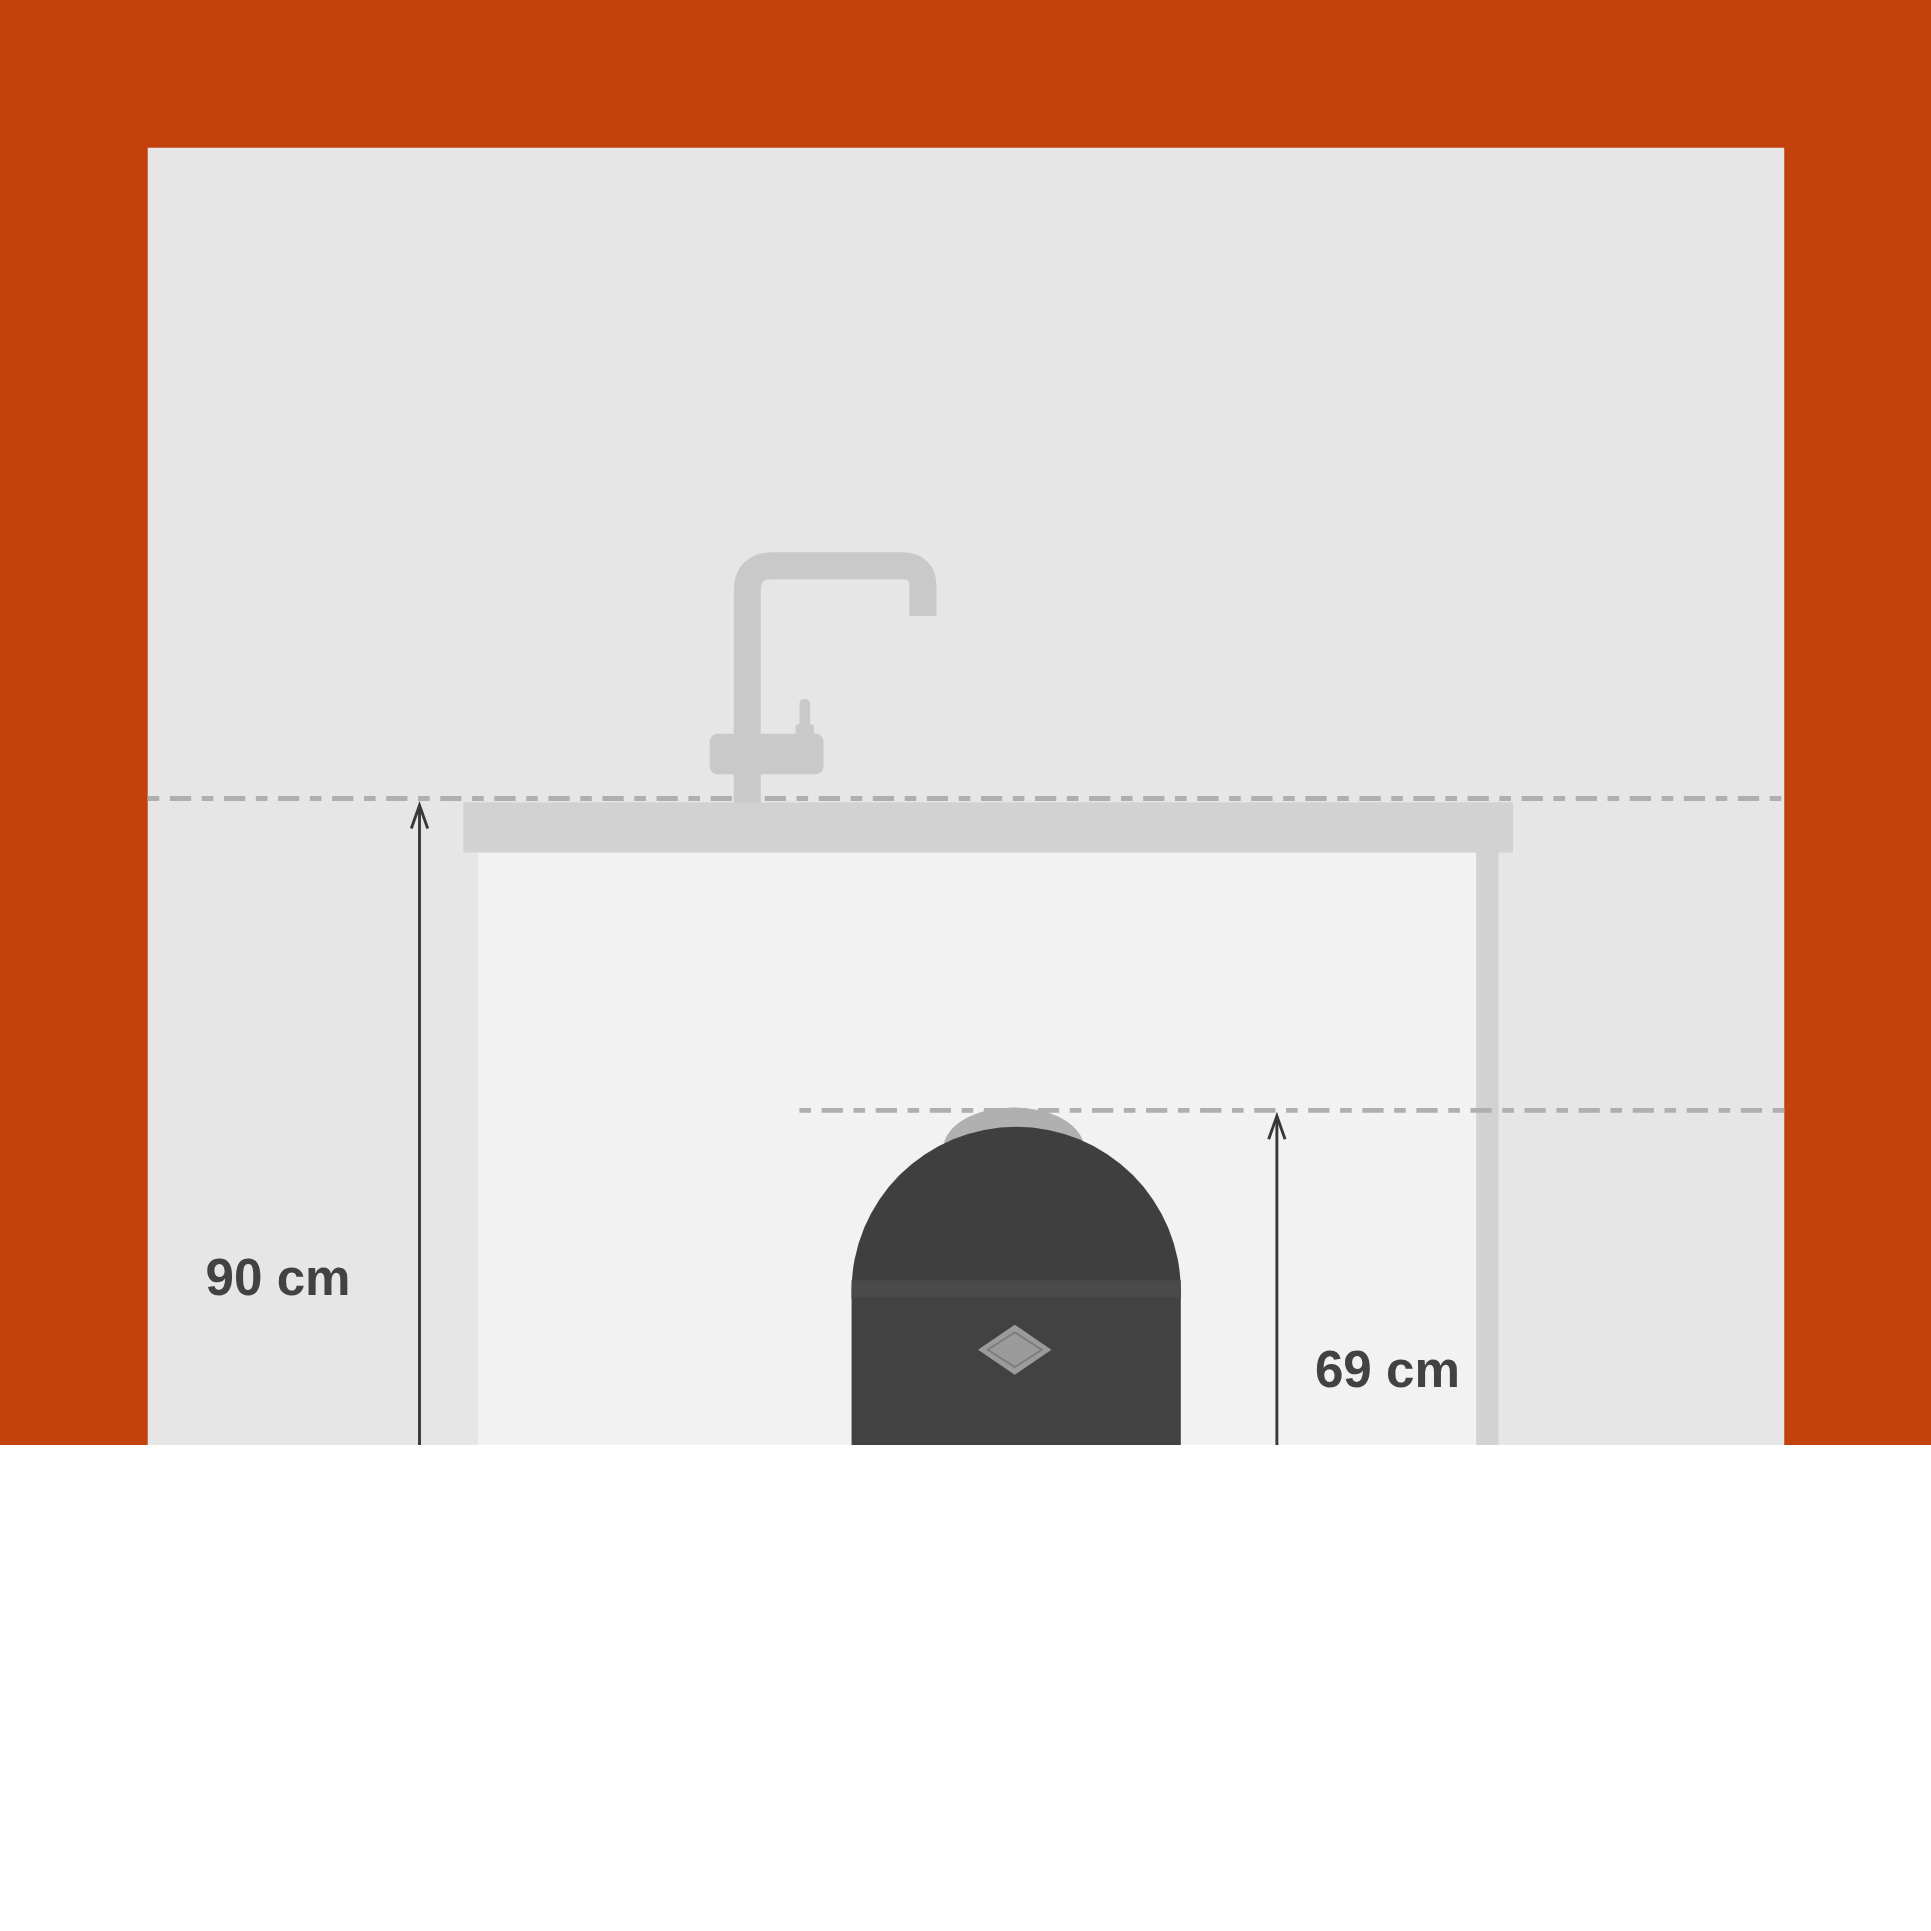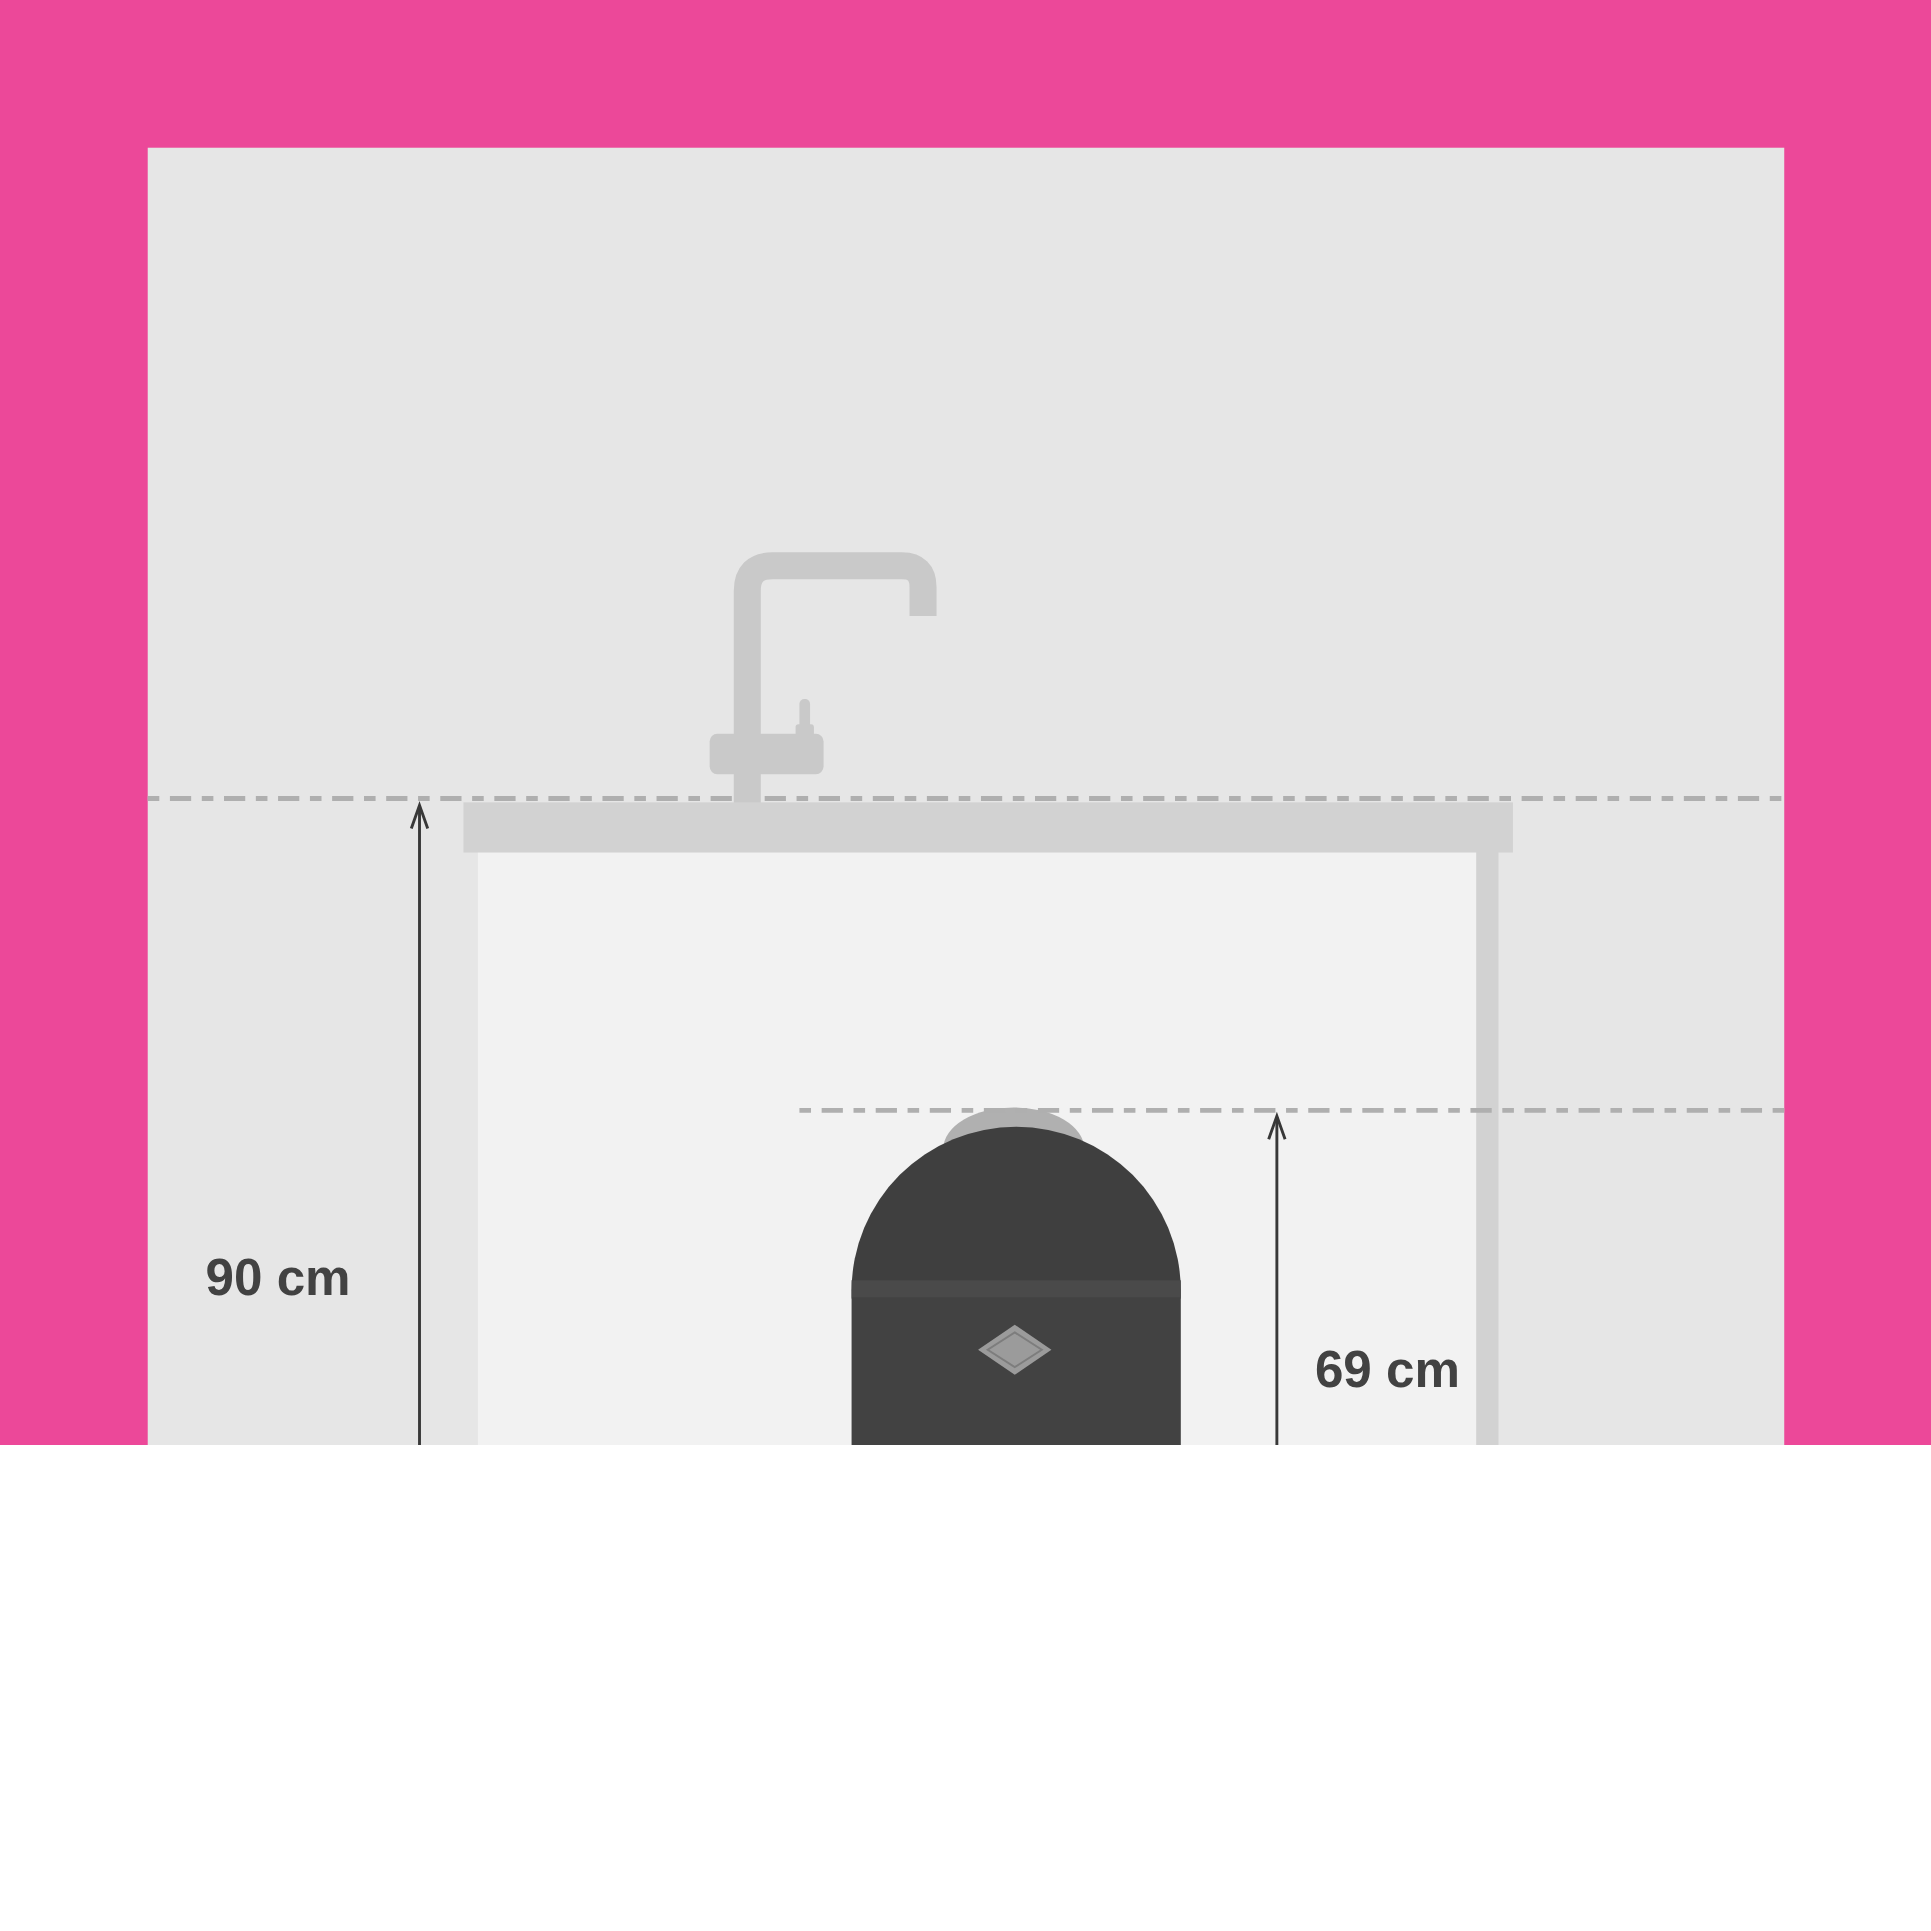--- a/index.html
+++ b/index.html
@@ -1,16 +1,16 @@
 <!DOCTYPE html>
 <html><head>
 <meta charset="utf-8">
 <style>
   html,body{margin:0;padding:0;background:#ffffff;}
-  .canvas{position:relative;width:1931px;height:1445px;background:#ec4899;overflow:hidden;
+  .canvas{position:relative;width:1931px;height:1445px;background:#c2410c;overflow:hidden;
           font-family:"Liberation Sans", sans-serif;text-decoration:underline;}
   svg{position:absolute;left:0;top:0;}
   text.dim-label{font-family:"Liberation Sans", sans-serif;font-weight:bold;font-size:53px;fill:#424242;}
 </style>
 </head>
 <body>
 
 <div class="canvas">
 <svg width="1931" height="1931" viewBox="0 0 2000 2000">
 

